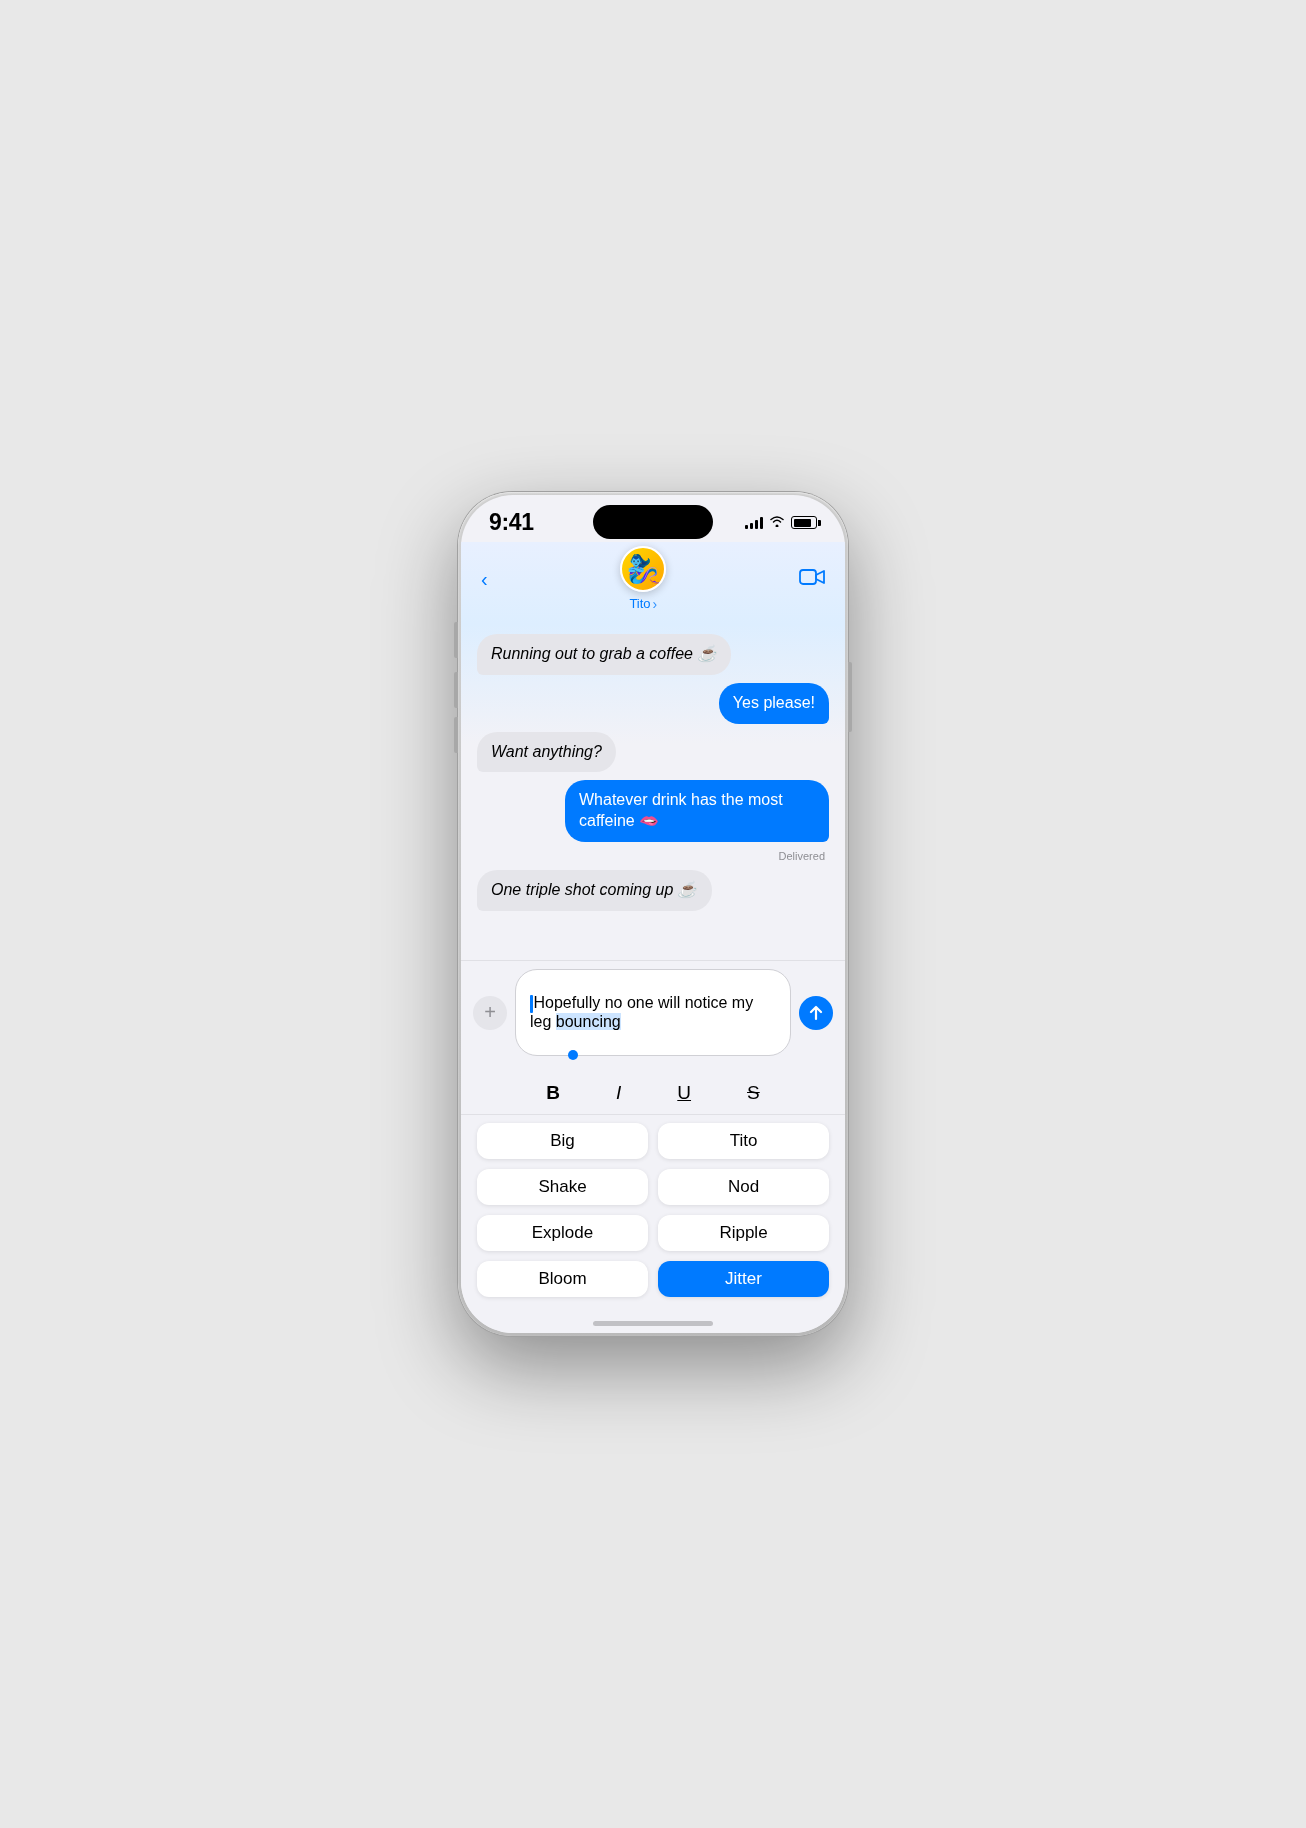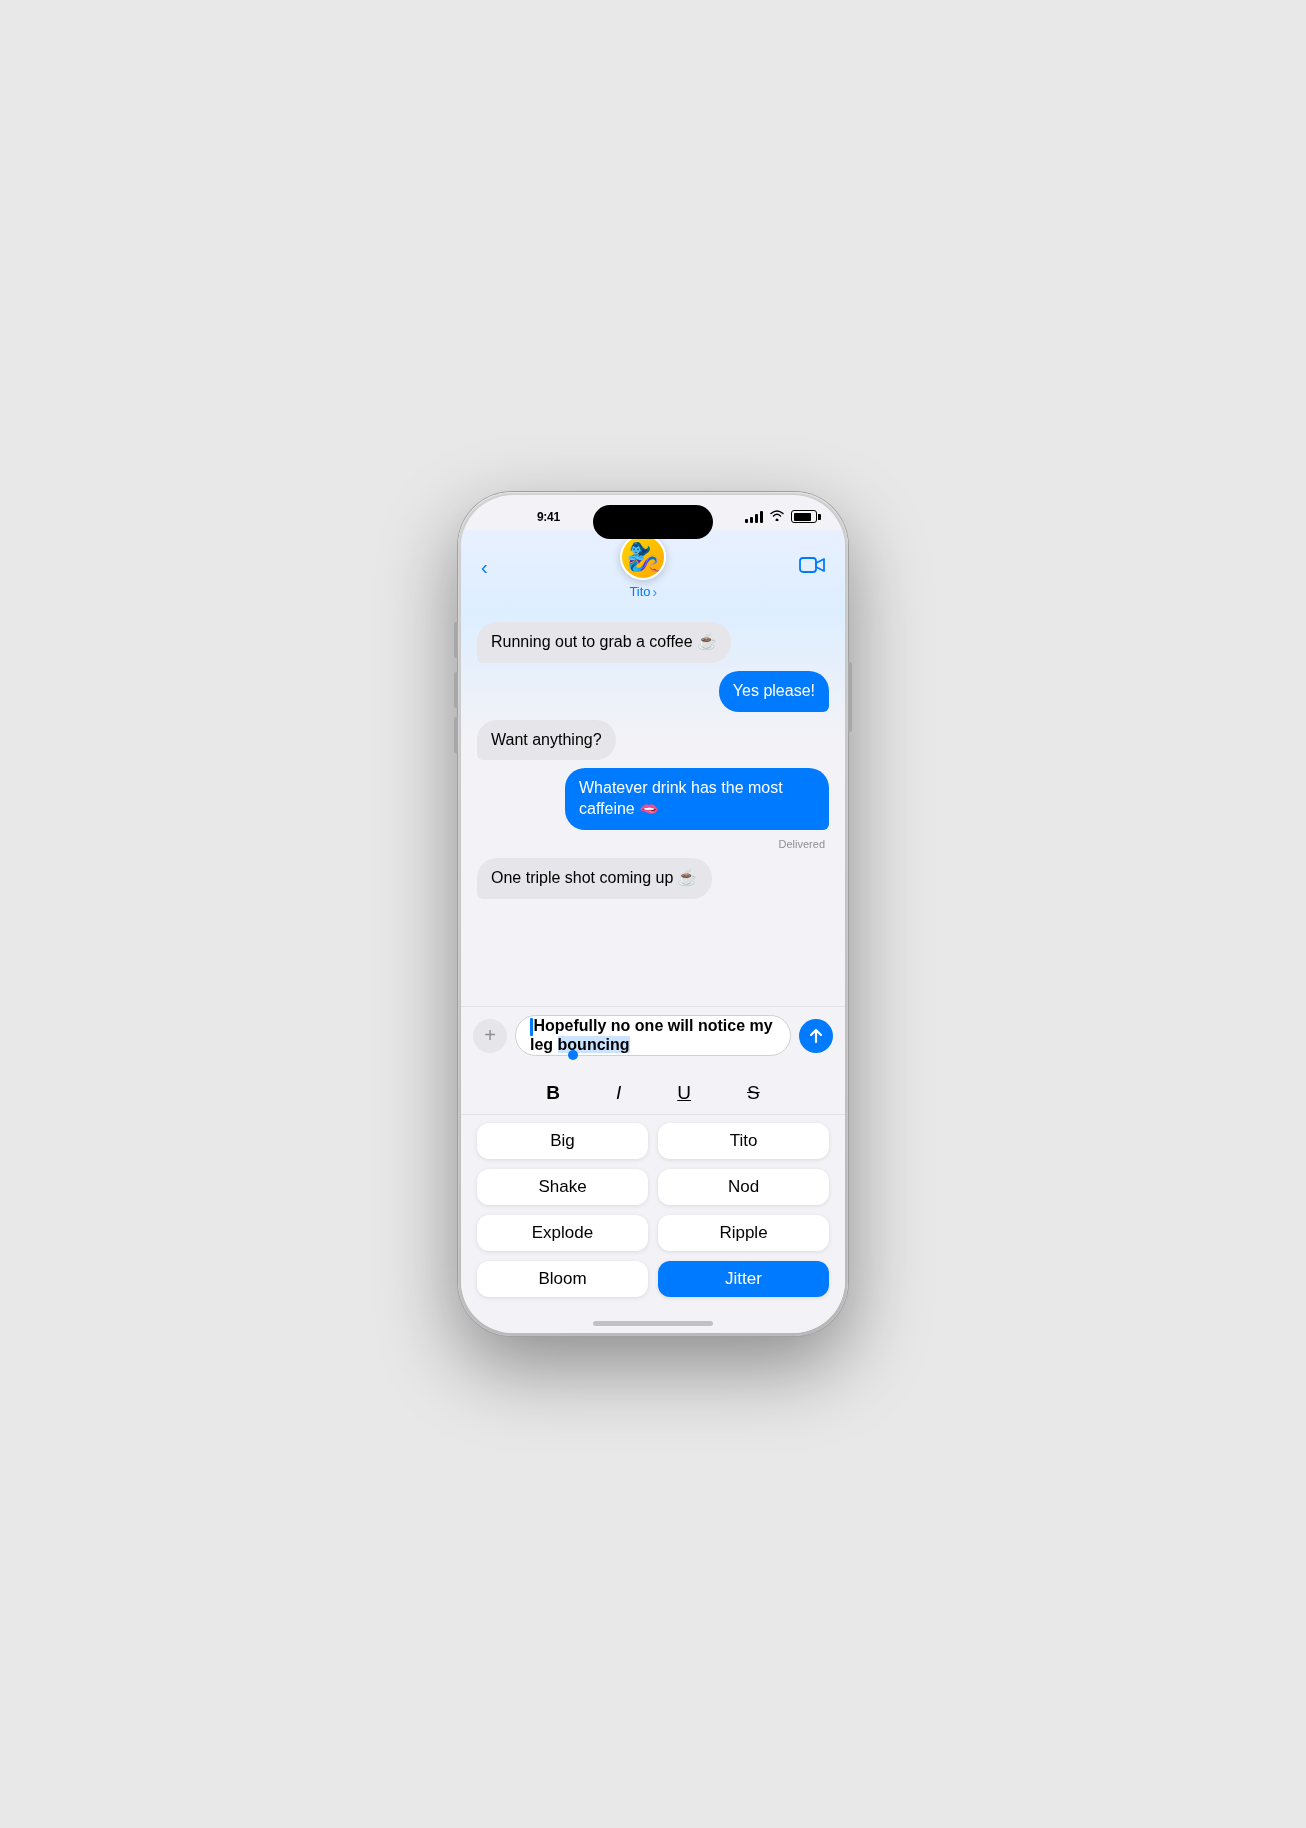--- a/index.html
+++ b/index.html
@@ -65,25 +65,24 @@
       display: flex;
       justify-content: space-between;
       align-items: center;
       padding: 14px 28px 6px;
       background: transparent;
       position: relative;
       z-index: 10;
     }
 
     .status-time {
-      font-size: 12px;
+      font-size: 23px;
       font-weight: 600;
       color: #000;
       letter-spacing: -0.3px;
-      margin-left: 48px;
     }
 
     .dynamic-island {
       position: absolute;
       top: 10px;
       left: 50%;
       transform: translateX(-50%);
       width: 120px;
       height: 34px;
       background: #000;
@@ -235,20 +234,21 @@
       display: flex;
       flex-direction: column;
     }
 
     .msg-row.sent {
       align-items: flex-end;
     }
 
     .msg-row.received {
       align-items: flex-start;
+      font-style: italic;
     }
 
     .delivered-label {
       font-size: 11px;
       color: #8e8e93;
       margin-top: 8px;
       text-align: right;
       padding-right: 4px;
     }
 
@@ -277,26 +277,25 @@
       color: #8e8e93;
       flex-shrink: 0;
       cursor: pointer;
     }
 
     .text-input-wrapper {
       flex: 1;
       background: #fff;
       border: 1px solid #d0d0d5;
       border-radius: 22px;
-      padding: 1px 14px;
+      padding: 24px 14px;
       min-height: 38px;
       display: flex;
       align-items: center;
       position: relative;
-      font-weight: bold;
     }
 
     @keyframes blink {
       0%, 50% { opacity: 1; }
       51%, 100% { opacity: 0; }
     }
 
     .text-input-content {
       font-size: 16px;
       color: #000;

